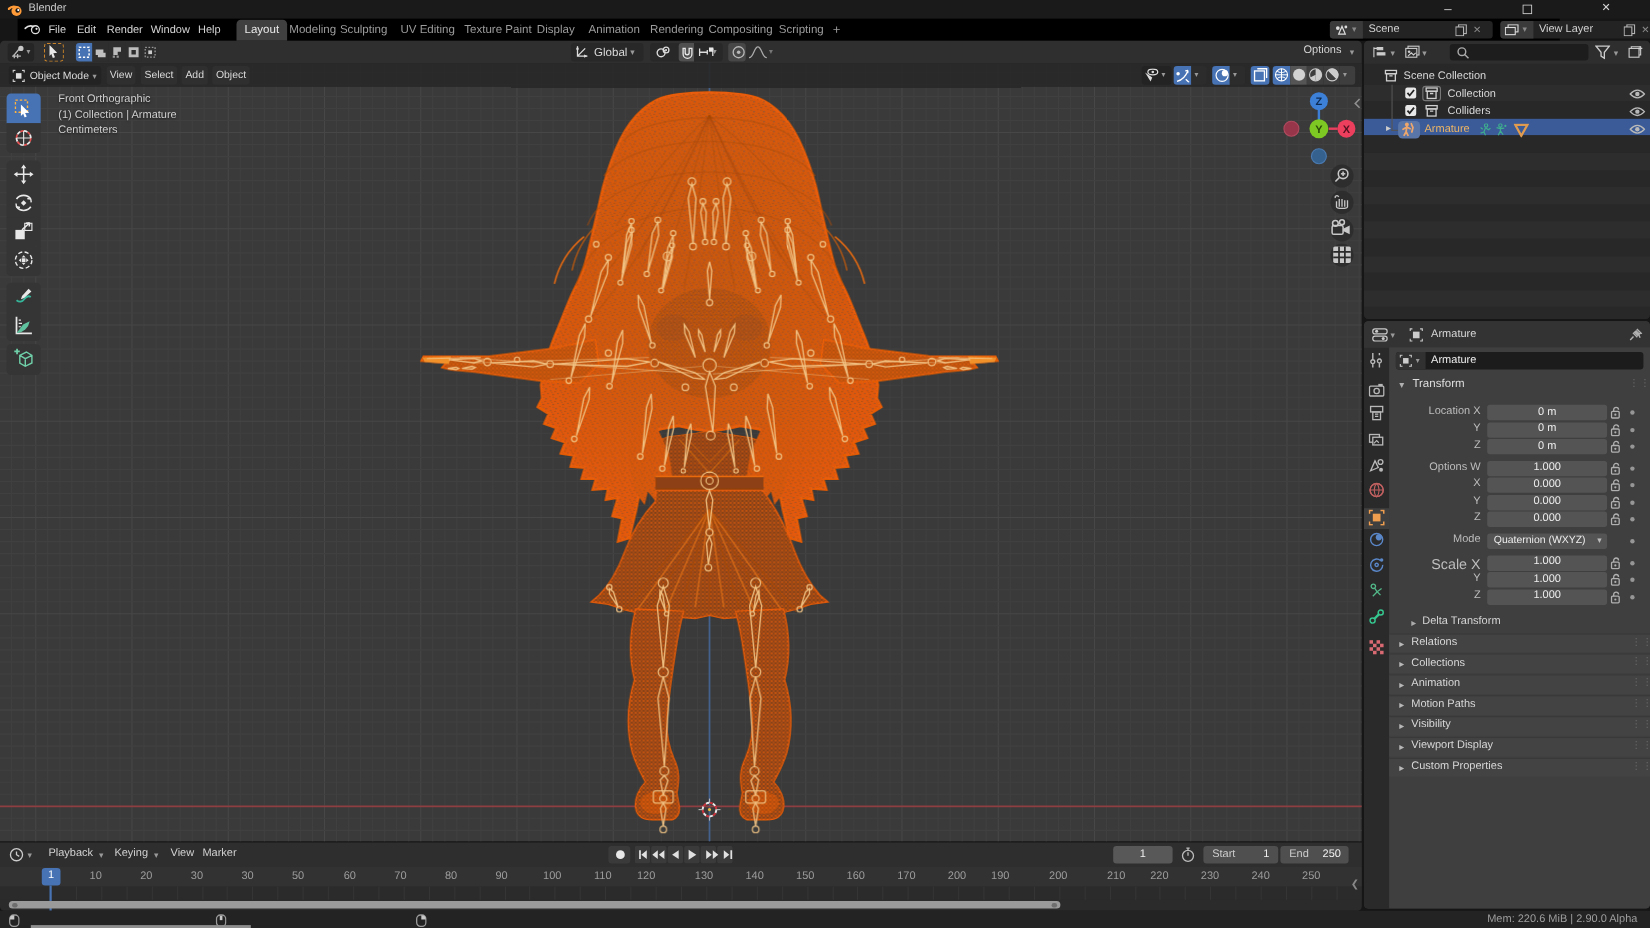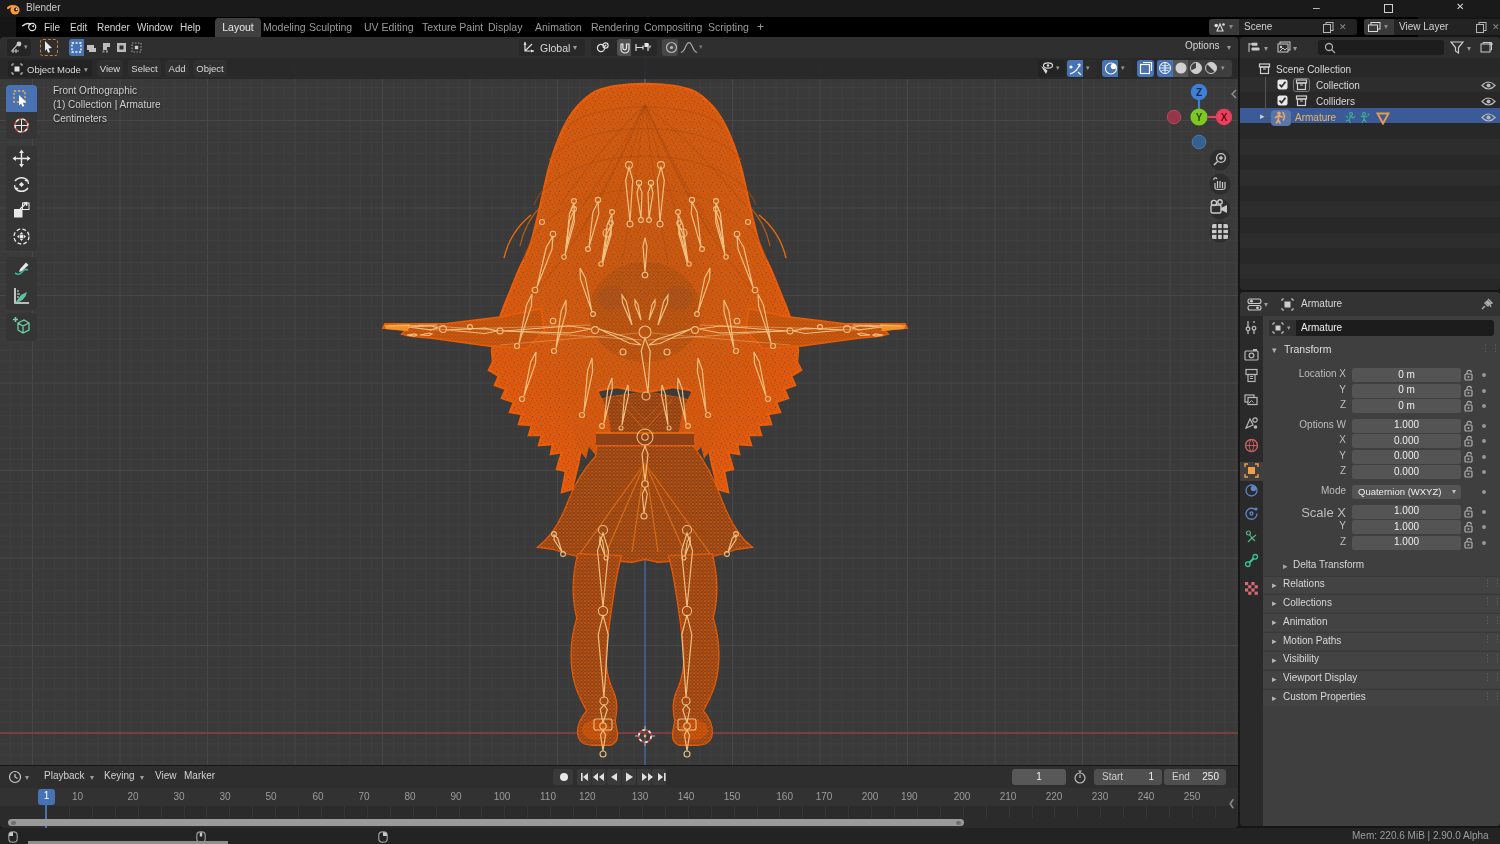--- a/index.html
+++ b/index.html
@@ -319,41 +319,41 @@
  <div class="abs" style="left:1094px;top:3px;width:68px;height:16px;background:#4f4f4f;border-radius:3px;font-size:10px">
       <span class="abs" style="left:8px;top:1.5px;color:#cdcdcd">Start</span>
       <span class="abs" style="right:8px;top:1.5px;color:#f0f0f0">1</span>
     </div>
  <div class="abs" style="left:1164px;top:3px;width:62px;height:16px;background:#4f4f4f;border-radius:3px;font-size:10px">
       <span class="abs" style="left:8px;top:1.5px;color:#cdcdcd">End</span>
       <span class="abs" style="right:7px;top:1.5px;color:#f0f0f0">250</span>
     </div>
 
  <div class="abs" style="left:0;top:22px;width:1238px;height:18px;background:#323232">
-      <span class="abs" style="left:72px;top:3px;width:30px;text-align:left;color:#9c9c9c;font-size:10px">10</span>
+      <span class="abs" style="left:72px;top:3px;width:30px;text-align:center;color:#9c9c9c;font-size:10px">10</span>
 <span class="abs" style="left:118px;top:3px;width:30px;text-align:center;color:#9c9c9c;font-size:10px">20</span>
 <span class="abs" style="left:164px;top:3px;width:30px;text-align:center;color:#9c9c9c;font-size:10px">30</span>
 <span class="abs" style="left:210px;top:3px;width:30px;text-align:center;color:#9c9c9c;font-size:10px">30</span>
 <span class="abs" style="left:256px;top:3px;width:30px;text-align:center;color:#9c9c9c;font-size:10px">50</span>
 <span class="abs" style="left:303px;top:3px;width:30px;text-align:center;color:#9c9c9c;font-size:10px">60</span>
 <span class="abs" style="left:349px;top:3px;width:30px;text-align:center;color:#9c9c9c;font-size:10px">70</span>
 <span class="abs" style="left:395px;top:3px;width:30px;text-align:center;color:#9c9c9c;font-size:10px">80</span>
 <span class="abs" style="left:441px;top:3px;width:30px;text-align:center;color:#9c9c9c;font-size:10px">90</span>
 <span class="abs" style="left:487px;top:3px;width:30px;text-align:center;color:#9c9c9c;font-size:10px">100</span>
 <span class="abs" style="left:533px;top:3px;width:30px;text-align:center;color:#9c9c9c;font-size:10px">110</span>
 <span class="abs" style="left:579px;top:3px;width:30px;text-align:left;color:#9c9c9c;font-size:10px">120</span>
 <span class="abs" style="left:625px;top:3px;width:30px;text-align:center;color:#9c9c9c;font-size:10px">130</span>
 <span class="abs" style="left:671px;top:3px;width:30px;text-align:center;color:#9c9c9c;font-size:10px">140</span>
 <span class="abs" style="left:717px;top:3px;width:30px;text-align:center;color:#9c9c9c;font-size:10px">150</span>
-<span class="abs" style="left:763px;top:3px;width:30px;text-align:right;color:#9c9c9c;font-size:10px">160</span>
+<span class="abs" style="left:763px;top:3px;width:30px;text-align:center;color:#9c9c9c;font-size:10px">160</span>
 <span class="abs" style="left:809px;top:3px;width:30px;text-align:center;color:#9c9c9c;font-size:10px">170</span>
 <span class="abs" style="left:855px;top:3px;width:30px;text-align:center;color:#9c9c9c;font-size:10px">200</span>
 <span class="abs" style="left:901px;top:3px;width:30px;text-align:left;color:#9c9c9c;font-size:10px">190</span>
 <span class="abs" style="left:947px;top:3px;width:30px;text-align:center;color:#9c9c9c;font-size:10px">200</span>
-<span class="abs" style="left:993px;top:3px;width:30px;text-align:center;color:#9c9c9c;font-size:10px">210</span>
+<span class="abs" style="left:993px;top:3px;width:30px;text-align:right;color:#9c9c9c;font-size:10px">210</span>
 <span class="abs" style="left:1039px;top:3px;width:30px;text-align:center;color:#9c9c9c;font-size:10px">220</span>
 <span class="abs" style="left:1085px;top:3px;width:30px;text-align:center;color:#9c9c9c;font-size:10px">230</span>
 <span class="abs" style="left:1131px;top:3px;width:30px;text-align:center;color:#9c9c9c;font-size:10px">240</span>
 <span class="abs" style="left:1177px;top:3px;width:30px;text-align:center;color:#9c9c9c;font-size:10px">250</span>
     </div>
  <div class="abs" style="left:0;top:40px;width:1238px;height:12px;background:#2b2b2b">
       <div class="abs" style="left:46px;top:0;width:1px;height:12px;background:#353535"></div>
 <div class="abs" style="left:69px;top:0;width:1px;height:12px;background:#353535"></div>
 <div class="abs" style="left:92px;top:0;width:1px;height:12px;background:#353535"></div>
 <div class="abs" style="left:115px;top:0;width:1px;height:12px;background:#353535"></div>

